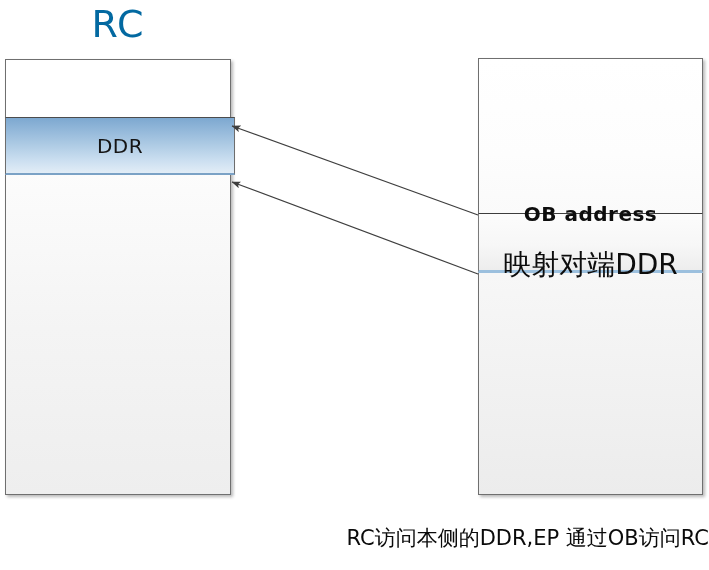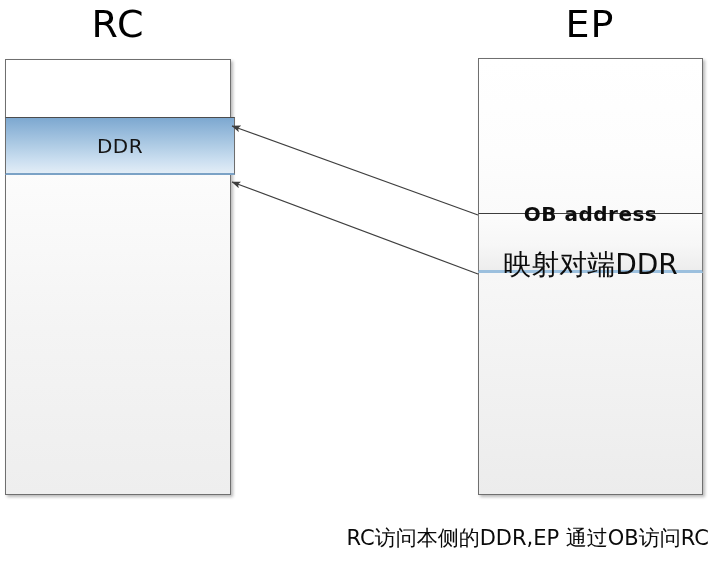--- a/index.html
+++ b/index.html
@@ -24,21 +24,21 @@
     height: 570px;
   }
 
   
   .side-title {
     position: absolute;
     font-size: 38px;
     font-weight: 400;
     line-height: 48px;
     letter-spacing: 1px;
-    color: #000000;
+    color: #0369a1;
     text-align: center;
     white-space: nowrap;
     font-family: "DejaVu Sans", "Liberation Sans", sans-serif;
   }
   #rc-title {
     left: 38px;
     top: 0px;
     width: 160px;
   }
   #ep-title {
@@ -152,21 +152,20 @@
     white-space: nowrap;
   }
 </style>
 </head>
 <body>
 
 <div id="canvas">
 
   <div class="side-title" id="rc-title">RC</div>
 
-  <div class="side-title" id="ep-title">EP</div>
 
   <div class="column-box" id="rc-box"></div>
 
   <div id="ddr-band">
     <span id="ddr-label">DDR</span>
   </div>
 
   <div class="column-box" id="ep-box"></div>
 
   <div id="ob-block">

